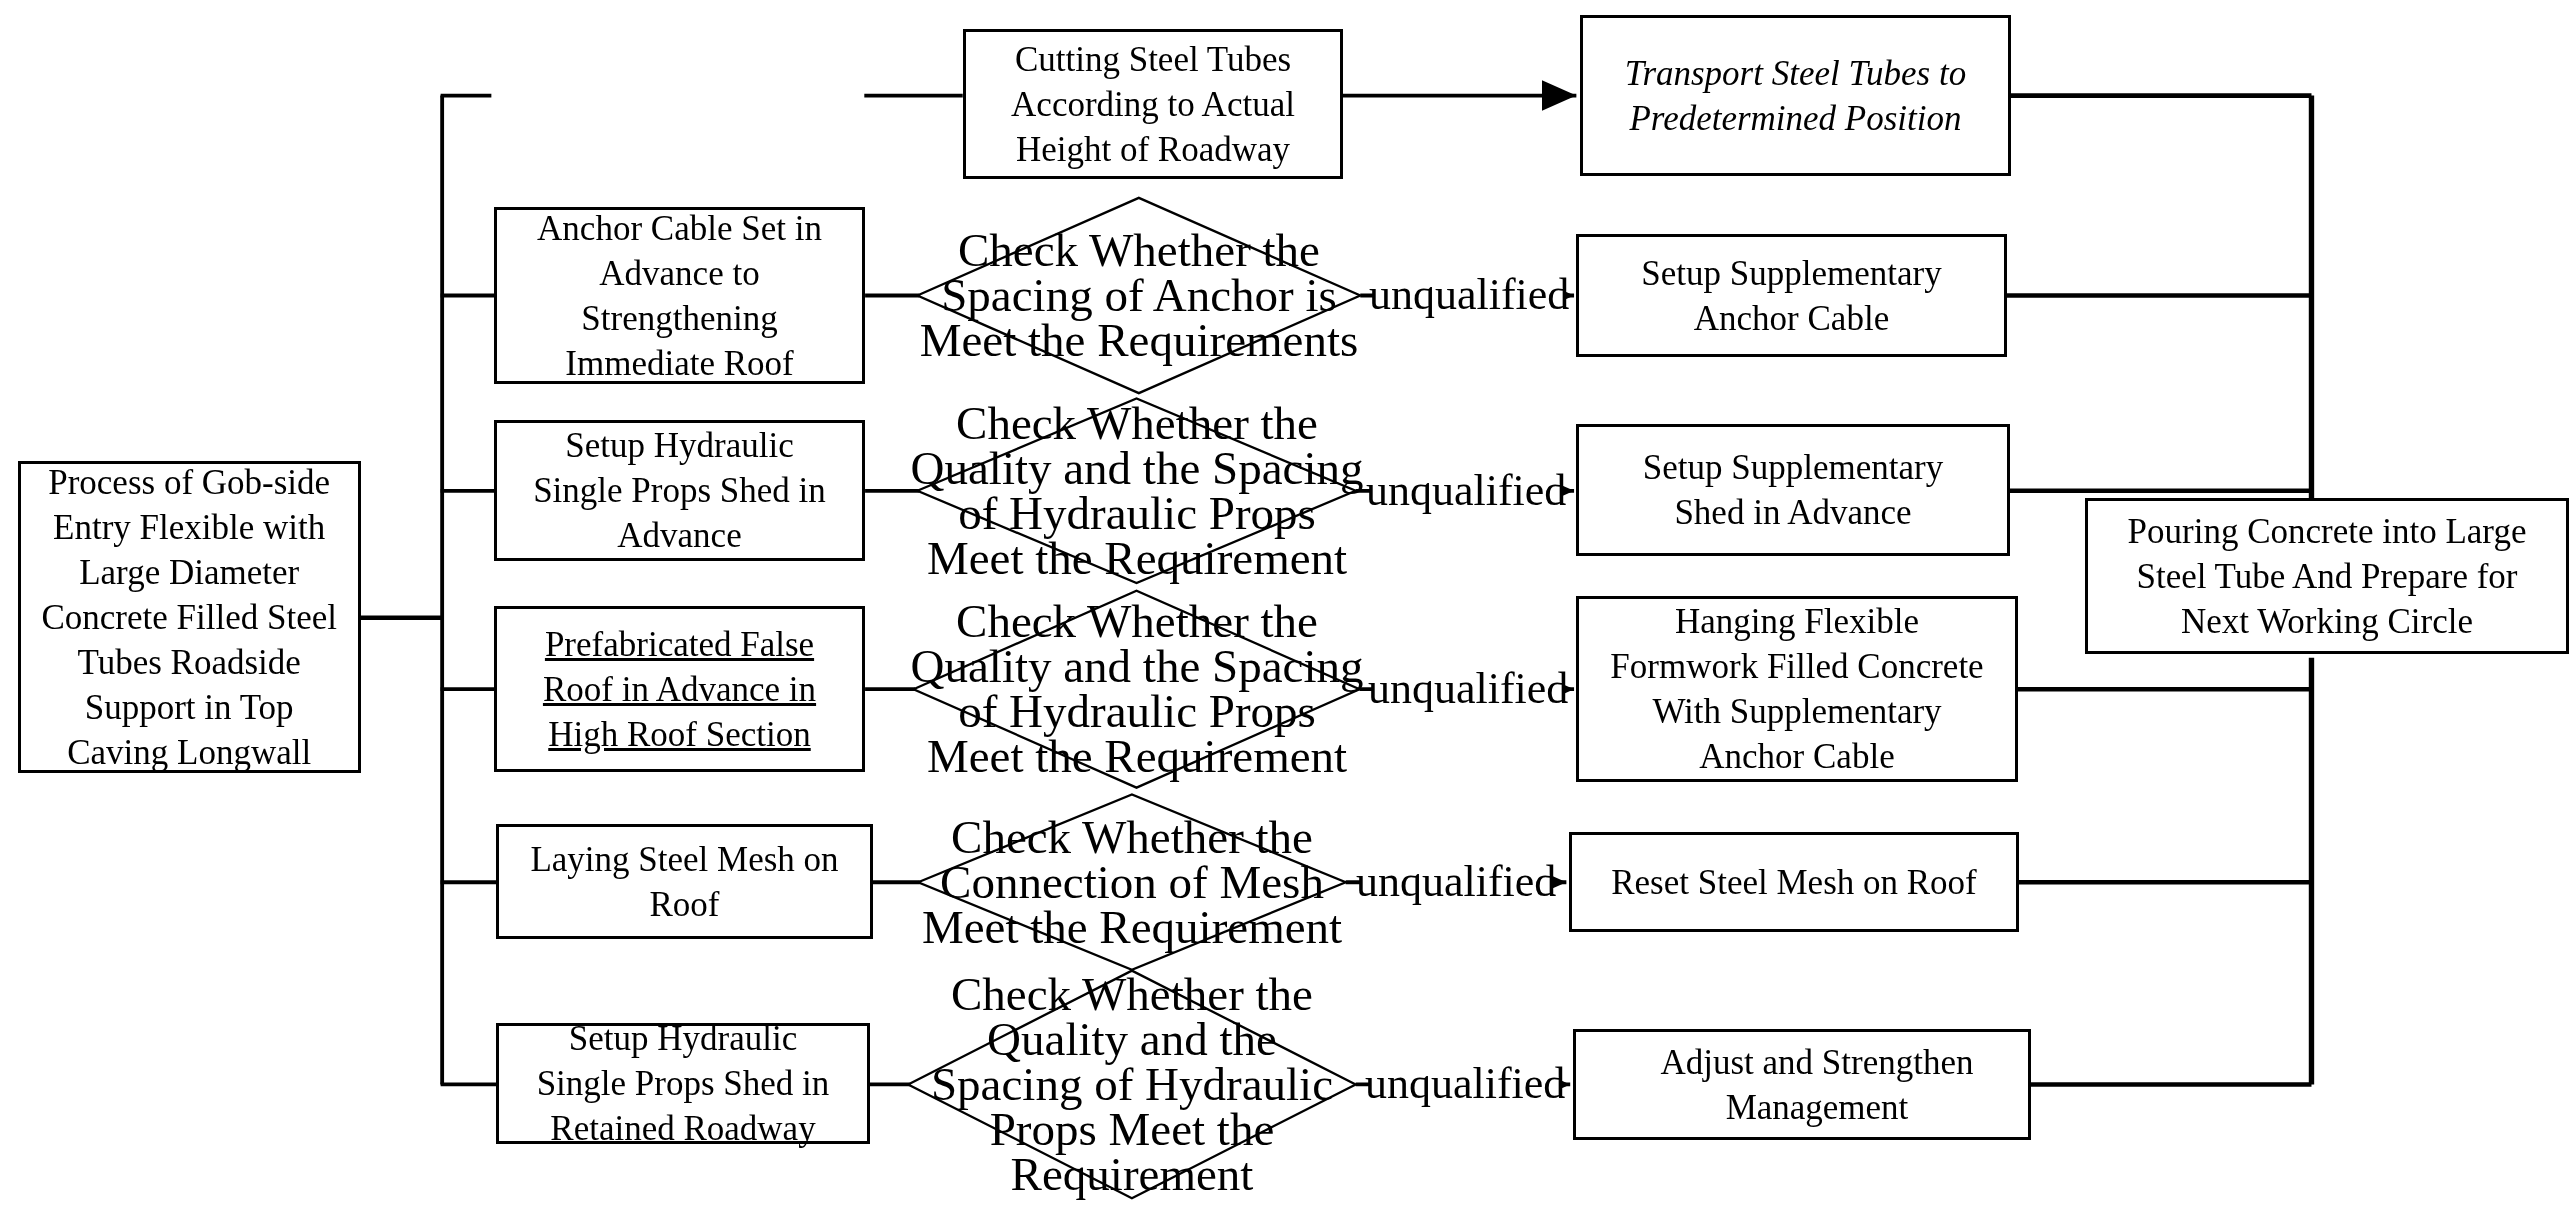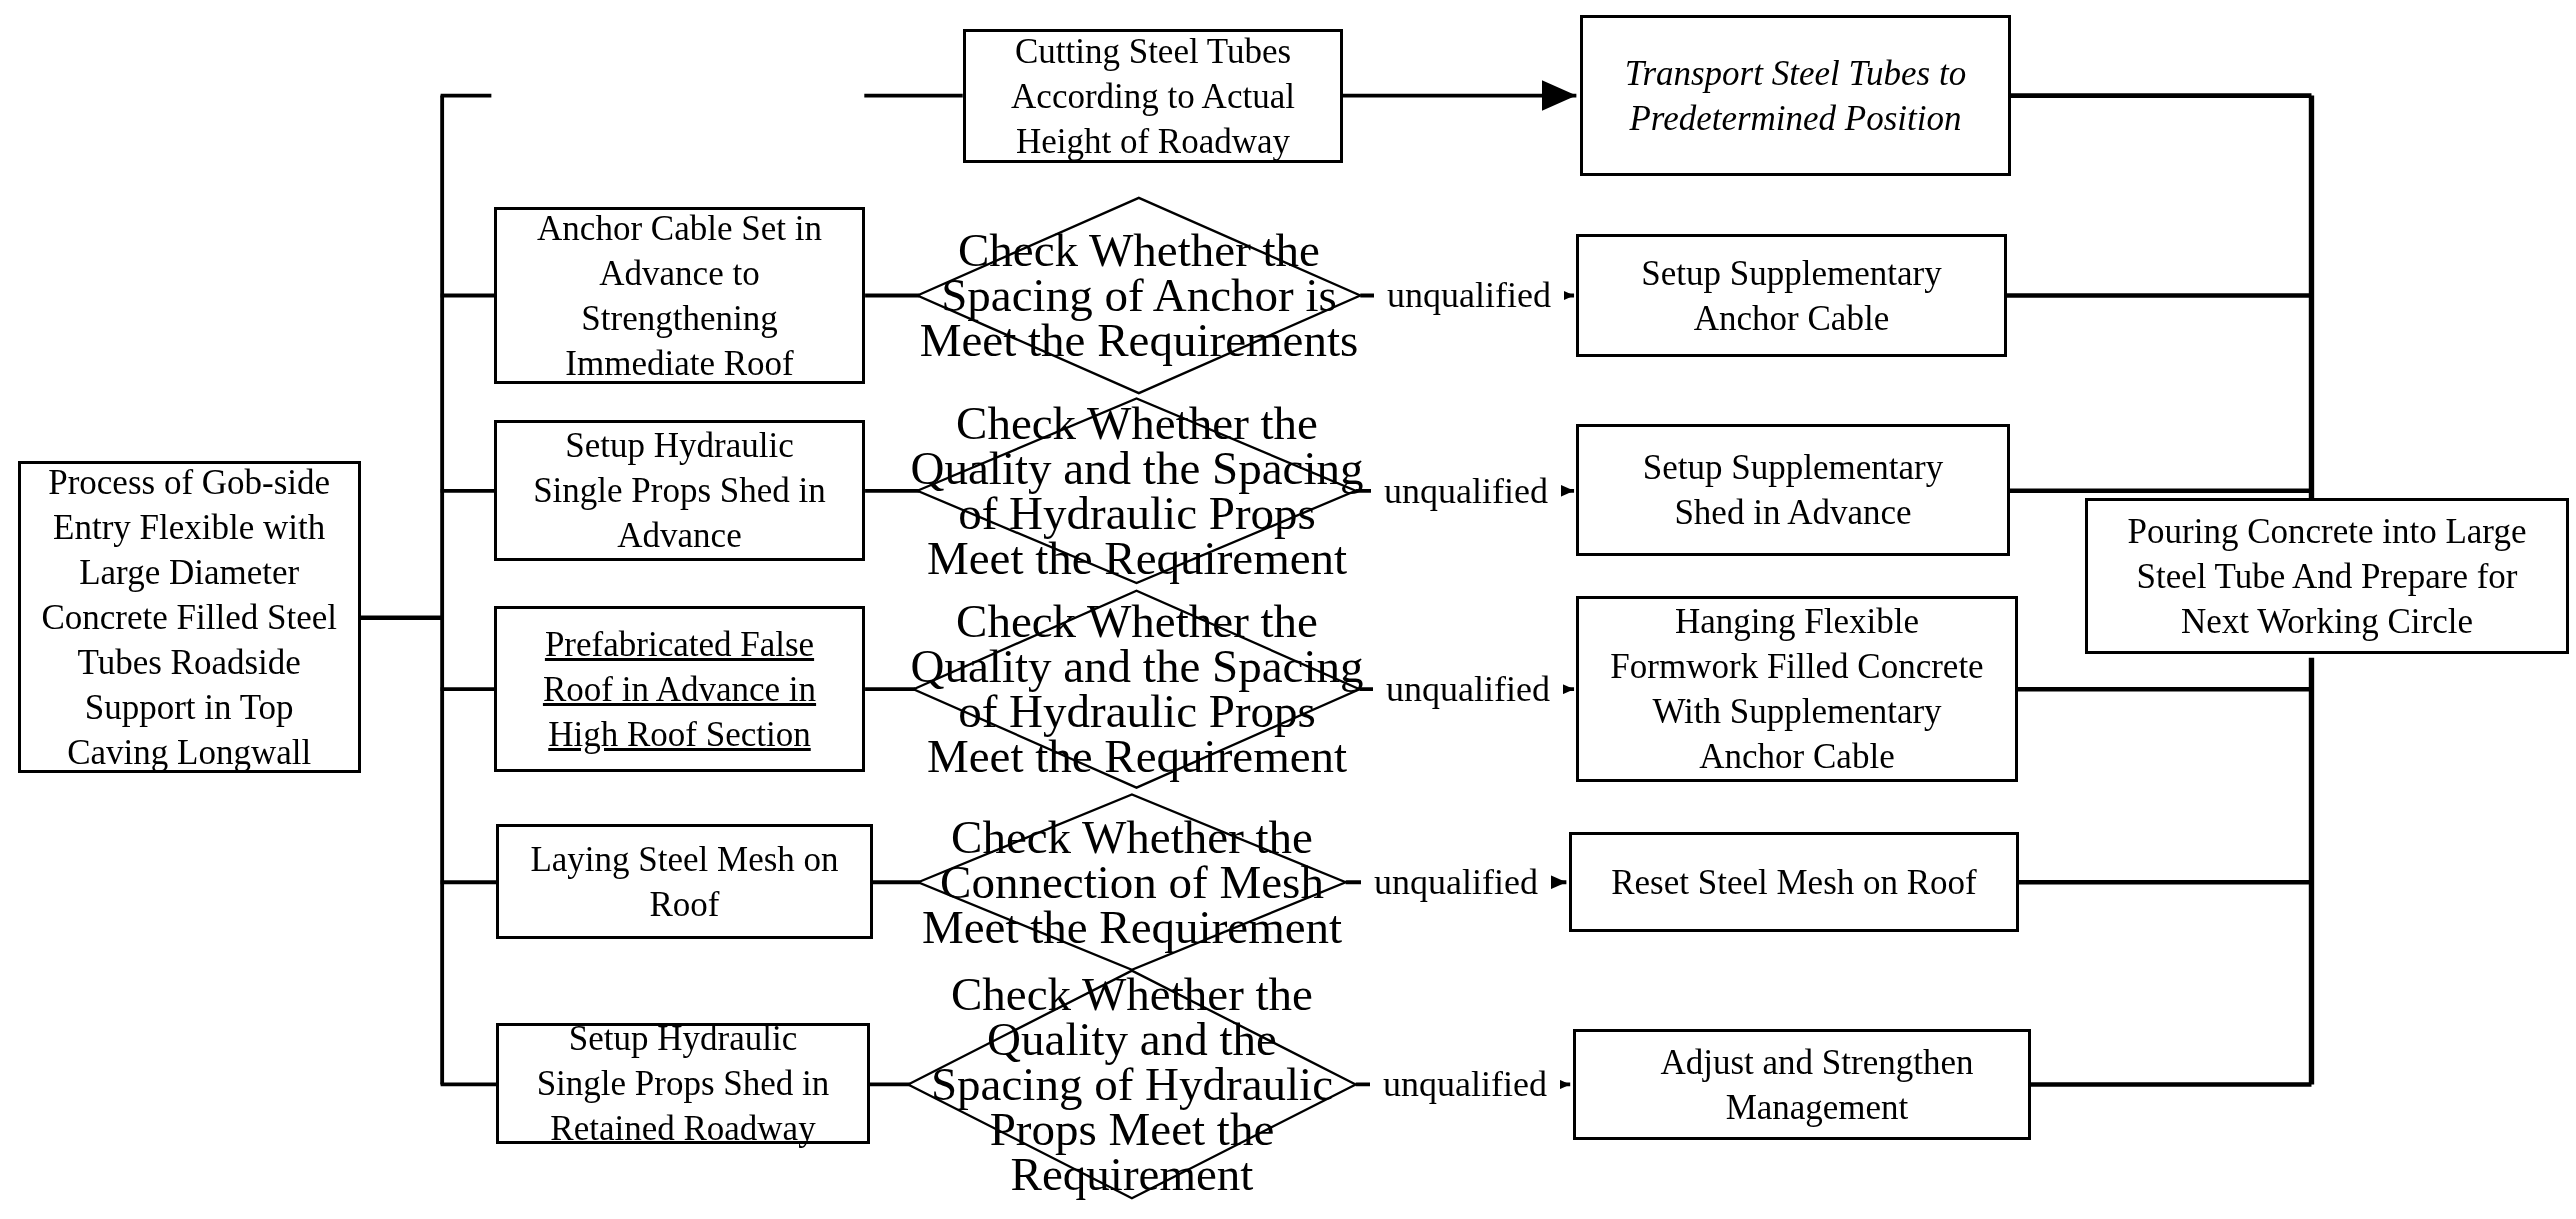--- a/index.html
+++ b/index.html
@@ -46,21 +46,21 @@
     line-height: 45px;
     background: transparent;
     pointer-events: none;
   }
   .unq {
     position: absolute;
     display: flex;
     align-items: center;
     justify-content: center;
     text-align: center;
-    font-size: 36px;
+    font-size: 44px;
     line-height: 38px;
     background: #ffffff;
     padding: 0 4.6px;
   }
 </style>
 </head>
 <body>
 
 <div id="canvas">
 
@@ -113,21 +113,21 @@
   </svg>
 
   <div class="node" style="left:17.7px; top:461px; width:343px; height:312px;">Process of Gob-side
 Entry Flexible with
 Large Diameter
 Concrete Filled Steel
 Tubes Roadside
 Support in Top
 Caving Longwall</div>
 
-  <div class="node" style="left:963px; top:29px; width:380px; height:134px;">Cutting Steel Tubes
+  <div class="node" style="left:963px; top:29px; width:380px; height:150px;">Cutting Steel Tubes
 According to Actual
 Height of Roadway</div>
   <div class="node" style="left:1580px; top:15.4px; width:431px; height:161px;font-style:italic;">Transport Steel Tubes to
 Predetermined Position</div>
 
   <div class="node" style="left:494px; top:207px; width:371px; height:177px;">Anchor Cable Set in
 Advance to
 Strengthening
 Immediate Roof</div>
   <div class="node" style="left:1576px; top:234px; width:431px; height:123px;">Setup Supplementary

